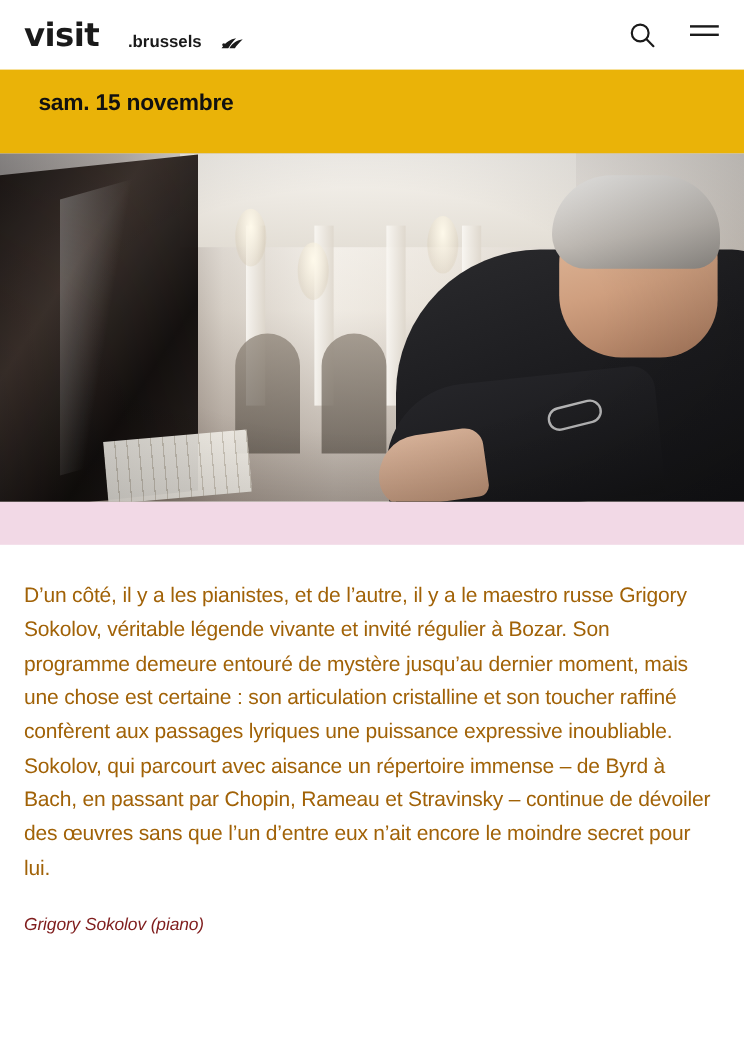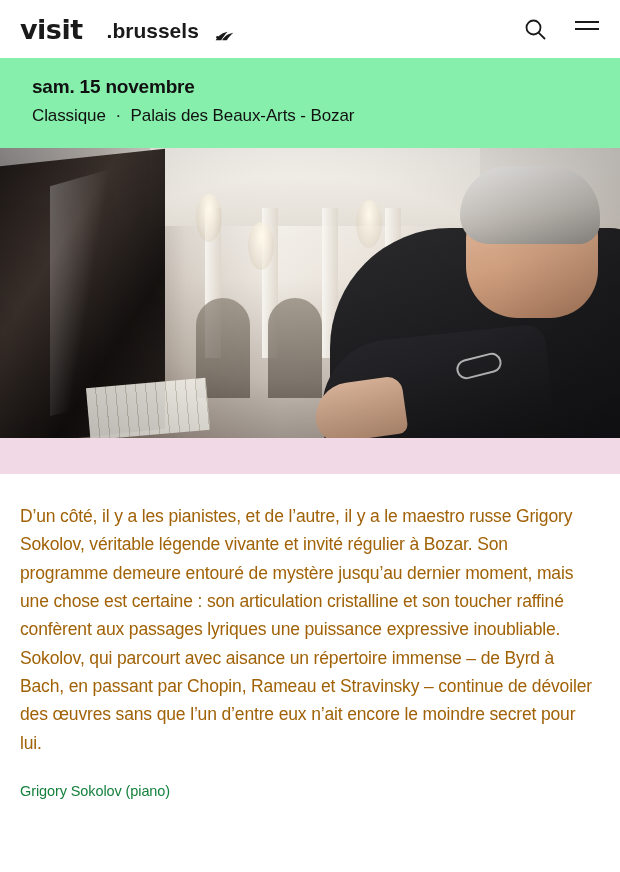--- a/index.html
+++ b/index.html
@@ -30,21 +30,21 @@
     font-family: "DejaVu Sans", sans-serif;
     font-size: 27px;
     font-weight: 700;
     letter-spacing: -0.5px;
     color: #1a1a1a;
     line-height: 1;
     position: relative;
   }
   .logo-brussels {
     font-family: "Liberation Sans", sans-serif;
-    font-size: 21px;
+    font-size: 14px;
     font-weight: 600;
     color: #1a1a1a;
     line-height: 1;
     padding-bottom: 2px;
   }
   .logo-mark {
     width: 22px;
     height: 14px;
     margin-left: 2px;
     padding-bottom: 1px;
@@ -73,21 +73,21 @@
   .burger::before {
     content: "";
     position: absolute;
     top: -7px; left: 0;
     width: 24px; height: 2px;
     background: #1a1a1a;
   }
 
   
   .hero {
-    background: #86efac;
+    background: #eab308;
     padding: 18px 35px 22px 32px;
   }
   .hero-date {
     font-size: 19px;
     font-weight: 700;
     color: #111111;
     letter-spacing: -0.2px;
     margin-bottom: 8px;
   }
   .hero-title {
@@ -240,22 +240,23 @@
   }
   .description {
     font-size: 17.5px;
     line-height: 1.62;
     color: #a16207;
     letter-spacing: -0.15px;
   }
   .credits {
     margin-top: 26px;
     font-size: 14.5px;
-    color: #15803d;
+    color: #7f1d1d;
     letter-spacing: -0.1px;
+    font-style: italic;
   }
 </style>
 </head>
 <body>
 
 <div class="header">
 
   <div class="logo">
     <span class="logo-visit">visit</span>
     <span class="swoosh"></span>
@@ -275,25 +276,20 @@
       </svg>
     </button>
     <button class="icon-btn" aria-label="menu">
       <span class="burger"></span>
     </button>
   </div>
 </div>
 
 <div class="hero">
   <div class="hero-date">sam. 15 novembre</div>
-  <div class="hero-meta">
-    <span>Classique</span>
-    <span class="sep">·</span>
-    <span>Palais des Beaux-Arts - Bozar</span>
-  </div>
 </div>
 
 <div class="hero-image">
   <div class="img-hall"></div>
   <div class="img-ceiling"></div>
   <div class="img-col" style="left:205px;"></div>
   <div class="img-col" style="left:262px;"></div>
   <div class="img-col" style="left:322px;"></div>
   <div class="img-col" style="left:385px;"></div>
   <div class="img-arch" style="left:196px;"></div>

